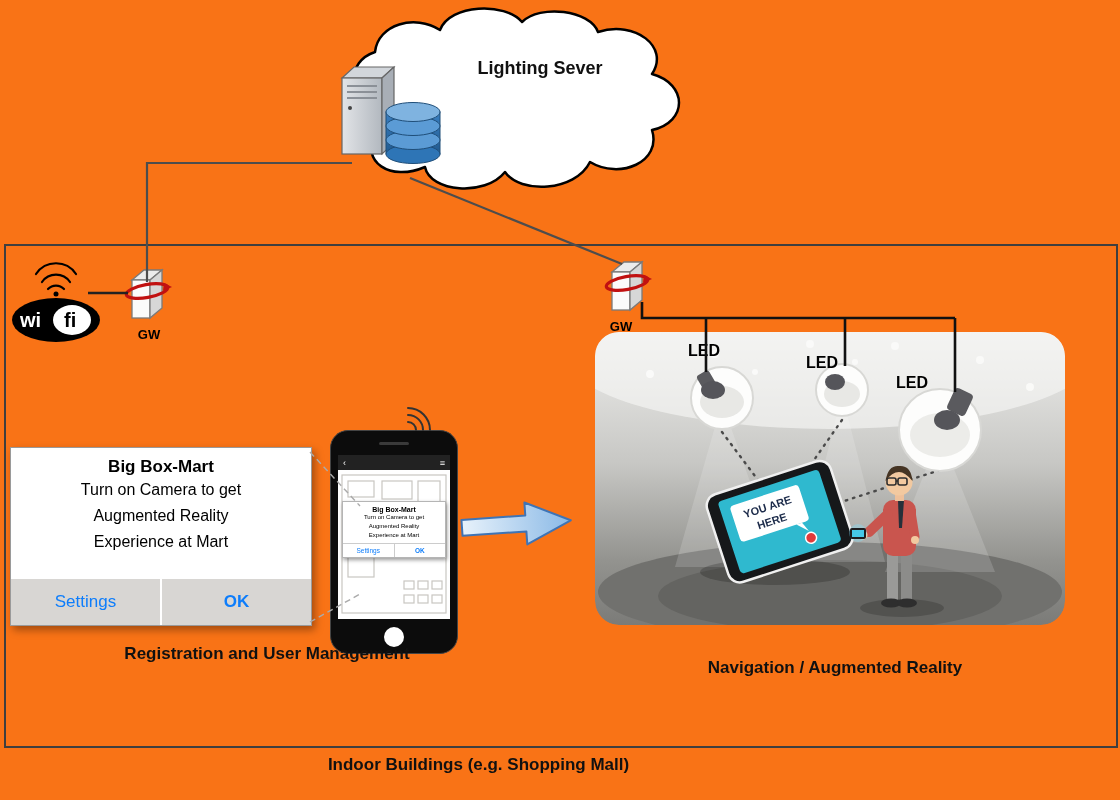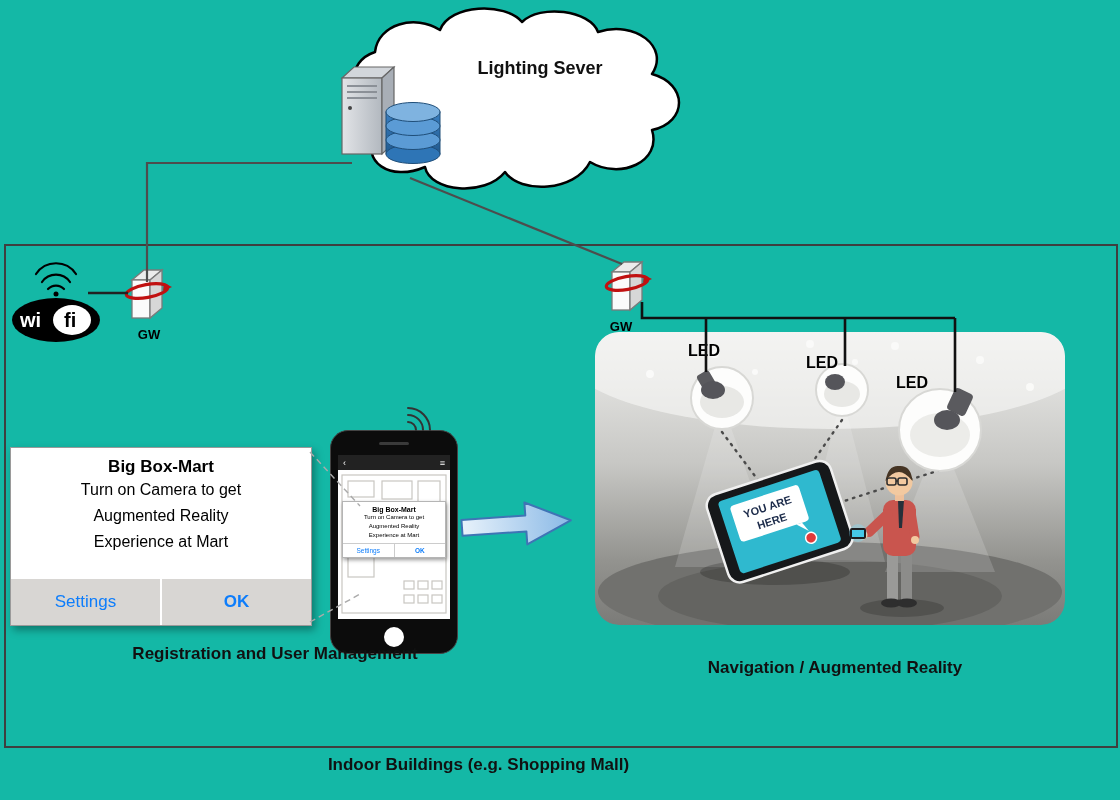--- a/index.html
+++ b/index.html
@@ -1,16 +1,16 @@
 <!DOCTYPE html>
 <html><head>
 <meta charset="utf-8">
 <style>
   html,body{margin:0;padding:0;background:#fff;}
-  .canvas{position:relative;width:1120px;height:800px;background:#14b8a6;
+  .canvas{position:relative;width:1120px;height:800px;background:#f97316;
           font-family:"Liberation Sans",sans-serif;color:#000;overflow:hidden;}
   .abs{position:absolute;}
   svg text{font-family:"Liberation Sans",sans-serif;}
   .cap{position:absolute;font-weight:bold;font-size:17px;text-align:center;color:#111;}
   .building-box{position:absolute;left:4px;top:244px;width:1110px;height:500px;
                 border:2px solid #3f3f3f;background:transparent;}
   .gw-label{position:absolute;font-weight:bold;font-size:13px;text-align:center;color:#000;}
   .led-label{position:absolute;font-weight:bold;font-size:16px;color:#000;}
   
   .dialog{position:absolute;left:10px;top:447px;width:300px;height:177px;background:#fff;
@@ -286,17 +286,17 @@
       <path d="M 408 422 A 8 8 0 0 1 416 430"></path>
       <path d="M 408 415 A 15 15 0 0 1 423 430"></path>
       <path d="M 408 408 A 22 22 0 0 1 430 430"></path>
     </g>
     <g stroke="#aaa" stroke-width="1.4" stroke-dasharray="6 4">
       <line x1="310" y1="452" x2="360" y2="506"></line>
       <line x1="310" y1="622" x2="360" y2="594"></line>
     </g>
   </svg>
 
-  <div class="cap" style="left:55px;top:644px;width:440px;text-align:center;">Registration and User Management</div>
+  <div class="cap" style="left:47px;top:644px;width:440px;text-align:center;">Registration and User Management</div>
   <div class="cap" style="left:640px;top:658px;width:390px;">Navigation / Augmented Reality</div>
   <div class="cap" style="left:0;top:755px;width:957px;">Indoor Buildings (e.g. Shopping Mall)</div>
 
 </div>
 
 </body></html>

